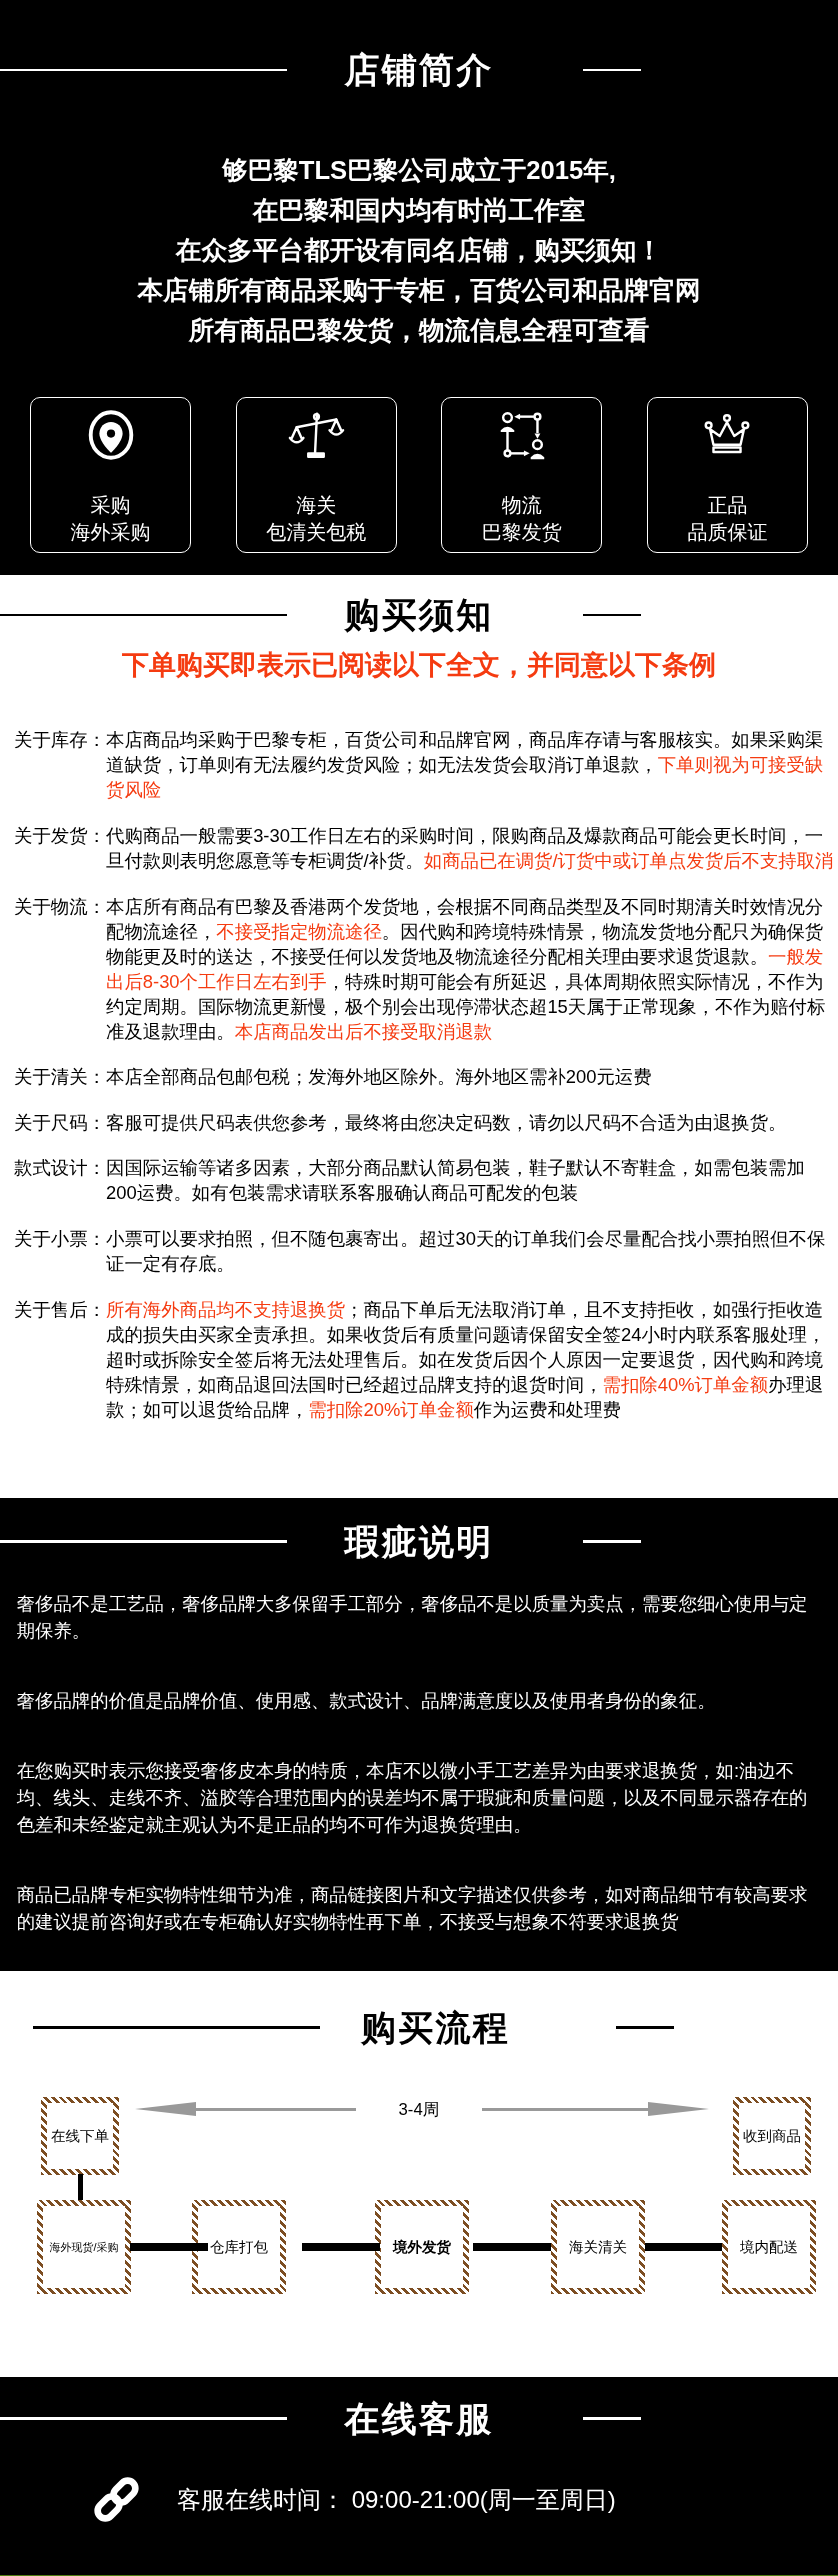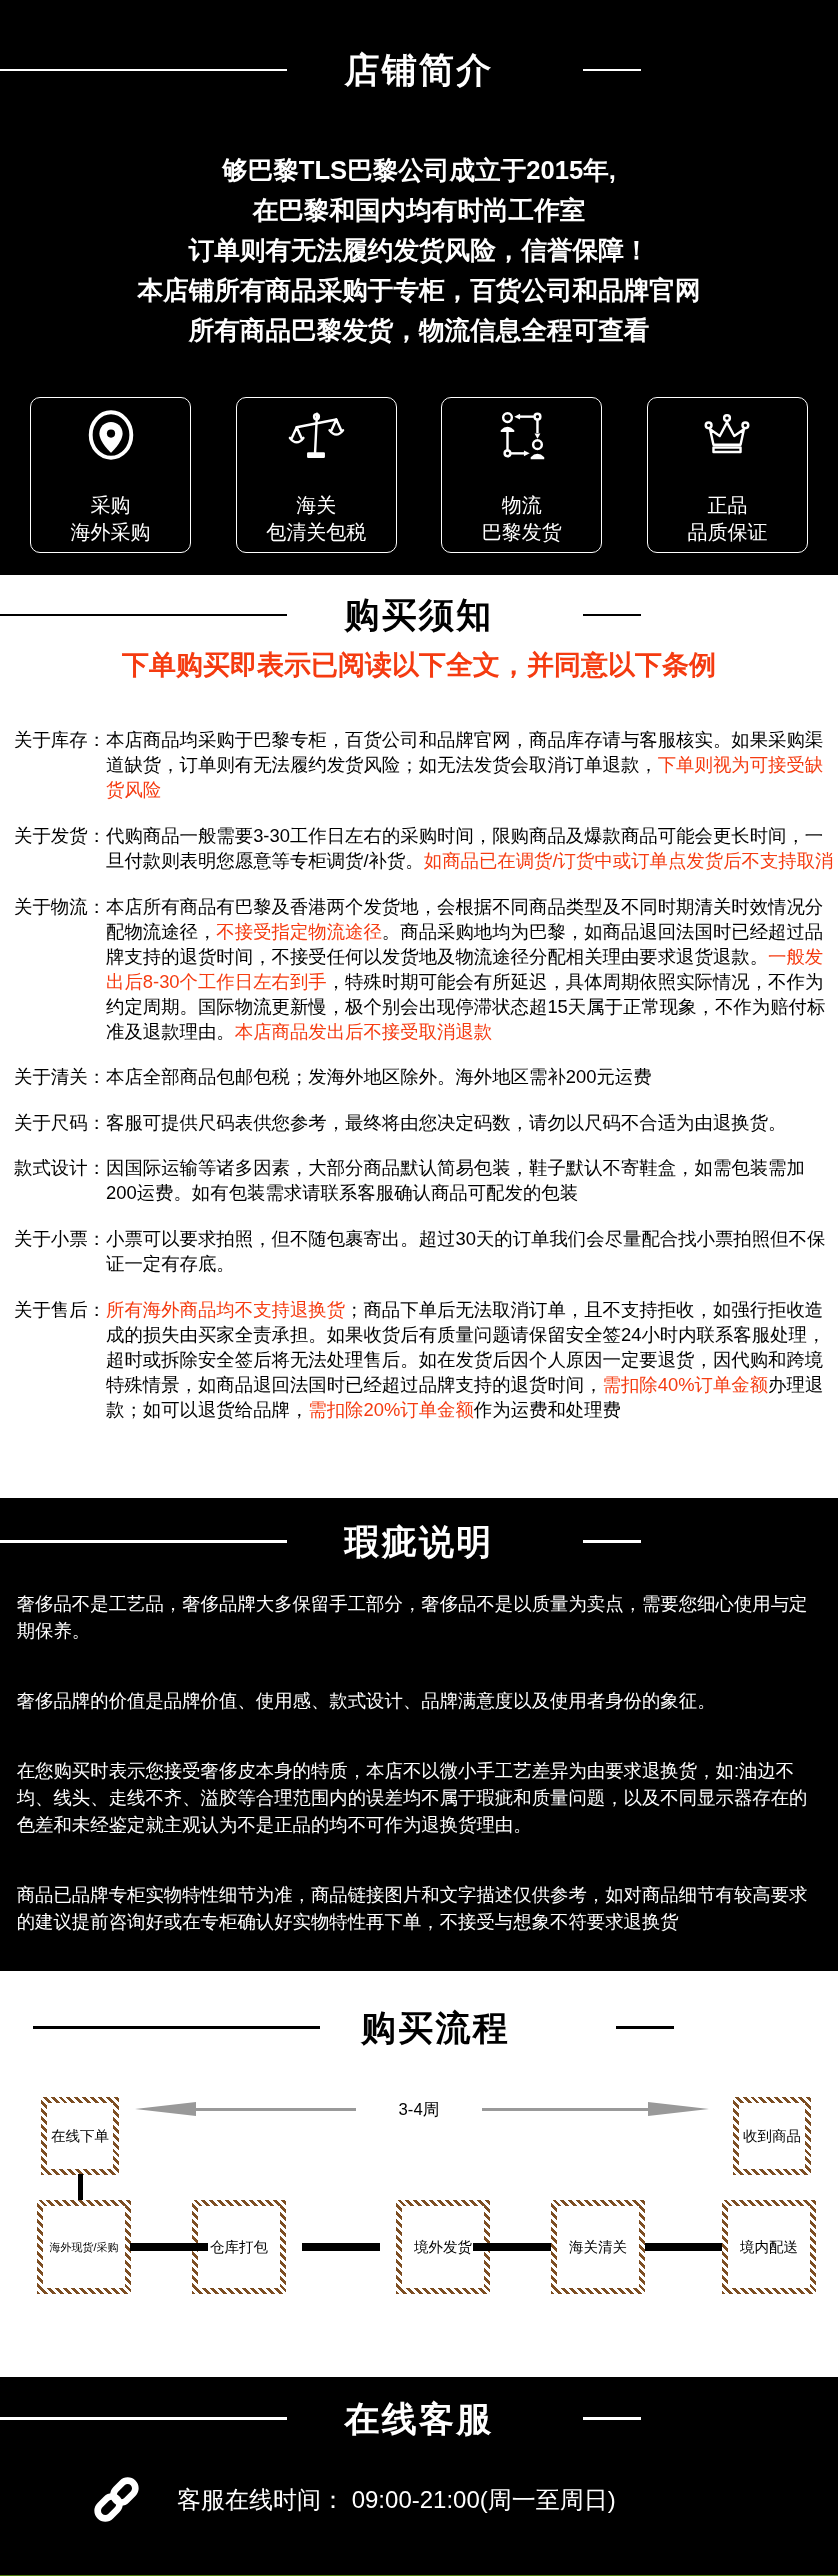--- a/index.html
+++ b/index.html
@@ -86,21 +86,21 @@
 
   <section class="sec1">
     <div class="sec-title">
       <span class="tline tl"></span>
       <h2>店铺简介</h2>
       <span class="tline tr"></span>
     </div>
     <div class="intro">
       <div class="iline">够巴黎TLS巴黎公司成立于2015年,</div>
       <div class="iline">在巴黎和国内均有时尚工作室</div>
-      <div class="iline">订单则有无法履约发货风险，信誉保障！</div>
+      <div class="iline">在众多平台都开设有同名店铺，购买须知！</div>
       <div class="iline">本店铺所有商品采购于专柜，百货公司和品牌官网</div>
       <div class="iline">所有商品巴黎发货，物流信息全程可查看</div>
     </div>
     <div class="features">
       <div class="fbox">
         <svg class="ficon" viewBox="0 0 120 120">
           <ellipse cx="60" cy="60" rx="42" ry="47" fill="none" stroke="#fff" stroke-width="8"></ellipse>
           <path d="M60 33c-13.5 0-24 10.5-24 24 0 18 24 40 24 40s24-22 24-40c0-13.5-10.5-24-24-24z" fill="#fff"></path>
           <circle cx="60" cy="57" r="8.5" fill="#000"></circle>
         </svg>
@@ -163,21 +163,21 @@
         <div class="term">
           <div class="term-label">关于库存：</div>
           <div class="term-body"><span>本店商品均采购于巴黎专柜，百货公司和品牌官网，商品库存请与客服核实。如果采购渠道缺货，订单则有无法履约发货风险；如无法发货会取消订单退款，</span><span class="rd">下单则视为可接受缺货风险</span></div>
         </div>
         <div class="term">
           <div class="term-label">关于发货：</div>
           <div class="term-body"><span>代购商品一般需要3-30工作日左右的采购时间，限购商品及爆款商品可能会更长时间，一旦付款则表明您愿意等专柜调货/补货。</span><span class="rd">如商品已在调货/订货中或订单点发货后不支持取消</span></div>
         </div>
         <div class="term">
           <div class="term-label">关于物流：</div>
-          <div class="term-body"><span>本店所有商品有巴黎及香港两个发货地，会根据不同商品类型及不同时期清关时效情况分配物流途径，</span><span class="rd">不接受指定物流途径</span><span>。商品采购地均为巴黎，如商品退回法国时已经超过品牌支持的退货时间，不接受任何以发货地及物流途径分配相关理由要求退货退款。</span><span class="rd">一般发出后8-30个工作日左右到手</span><span>，特殊时期可能会有所延迟，具体周期依照实际情况，不作为约定周期。国际物流更新慢，极个别会出现停滞状态超15天属于正常现象，不作为赔付标准及退款理由。</span><span class="rd">本店商品发出后不接受取消退款</span></div>
+          <div class="term-body"><span>本店所有商品有巴黎及香港两个发货地，会根据不同商品类型及不同时期清关时效情况分配物流途径，</span><span class="rd">不接受指定物流途径</span><span>。因代购和跨境特殊情景，物流发货地分配只为确保货物能更及时的送达，不接受任何以发货地及物流途径分配相关理由要求退货退款。</span><span class="rd">一般发出后8-30个工作日左右到手</span><span>，特殊时期可能会有所延迟，具体周期依照实际情况，不作为约定周期。国际物流更新慢，极个别会出现停滞状态超15天属于正常现象，不作为赔付标准及退款理由。</span><span class="rd">本店商品发出后不接受取消退款</span></div>
         </div>
         <div class="term">
           <div class="term-label">关于清关：</div>
           <div class="term-body"><span>本店全部商品包邮包税；发海外地区除外。海外地区需补200元运费</span></div>
         </div>
         <div class="term">
           <div class="term-label">关于尺码：</div>
           <div class="term-body"><span>客服可提供尺码表供您参考，最终将由您决定码数，请勿以尺码不合适为由退换货。</span></div>
         </div>
         <div class="term">
@@ -227,21 +227,21 @@
       <div class="garrow gright">
           <i class="shaft"></i>
         </div>
       <div class="vline"></div>
       <div class="sbox bot small" style="left:37px;">
         <div class="in">海外现货/采购</div>
       </div>
       <div class="sbox bot" style="left:192px;">
         <div class="in">仓库打包</div>
       </div>
-      <div class="sbox bot" style="left:396px;">
+      <div class="sbox bot" style="left:375px;font-weight:bold;">
         <div class="in">境外发货</div>
       </div>
       <div class="sbox bot" style="left:551px;">
         <div class="in">海关清关</div>
       </div>
       <div class="sbox bot" style="left:722px;">
         <div class="in">境内配送</div>
       </div>
       <div class="hconn" style="left:130px;"></div>
       <div class="hconn" style="left:302px;"></div>

